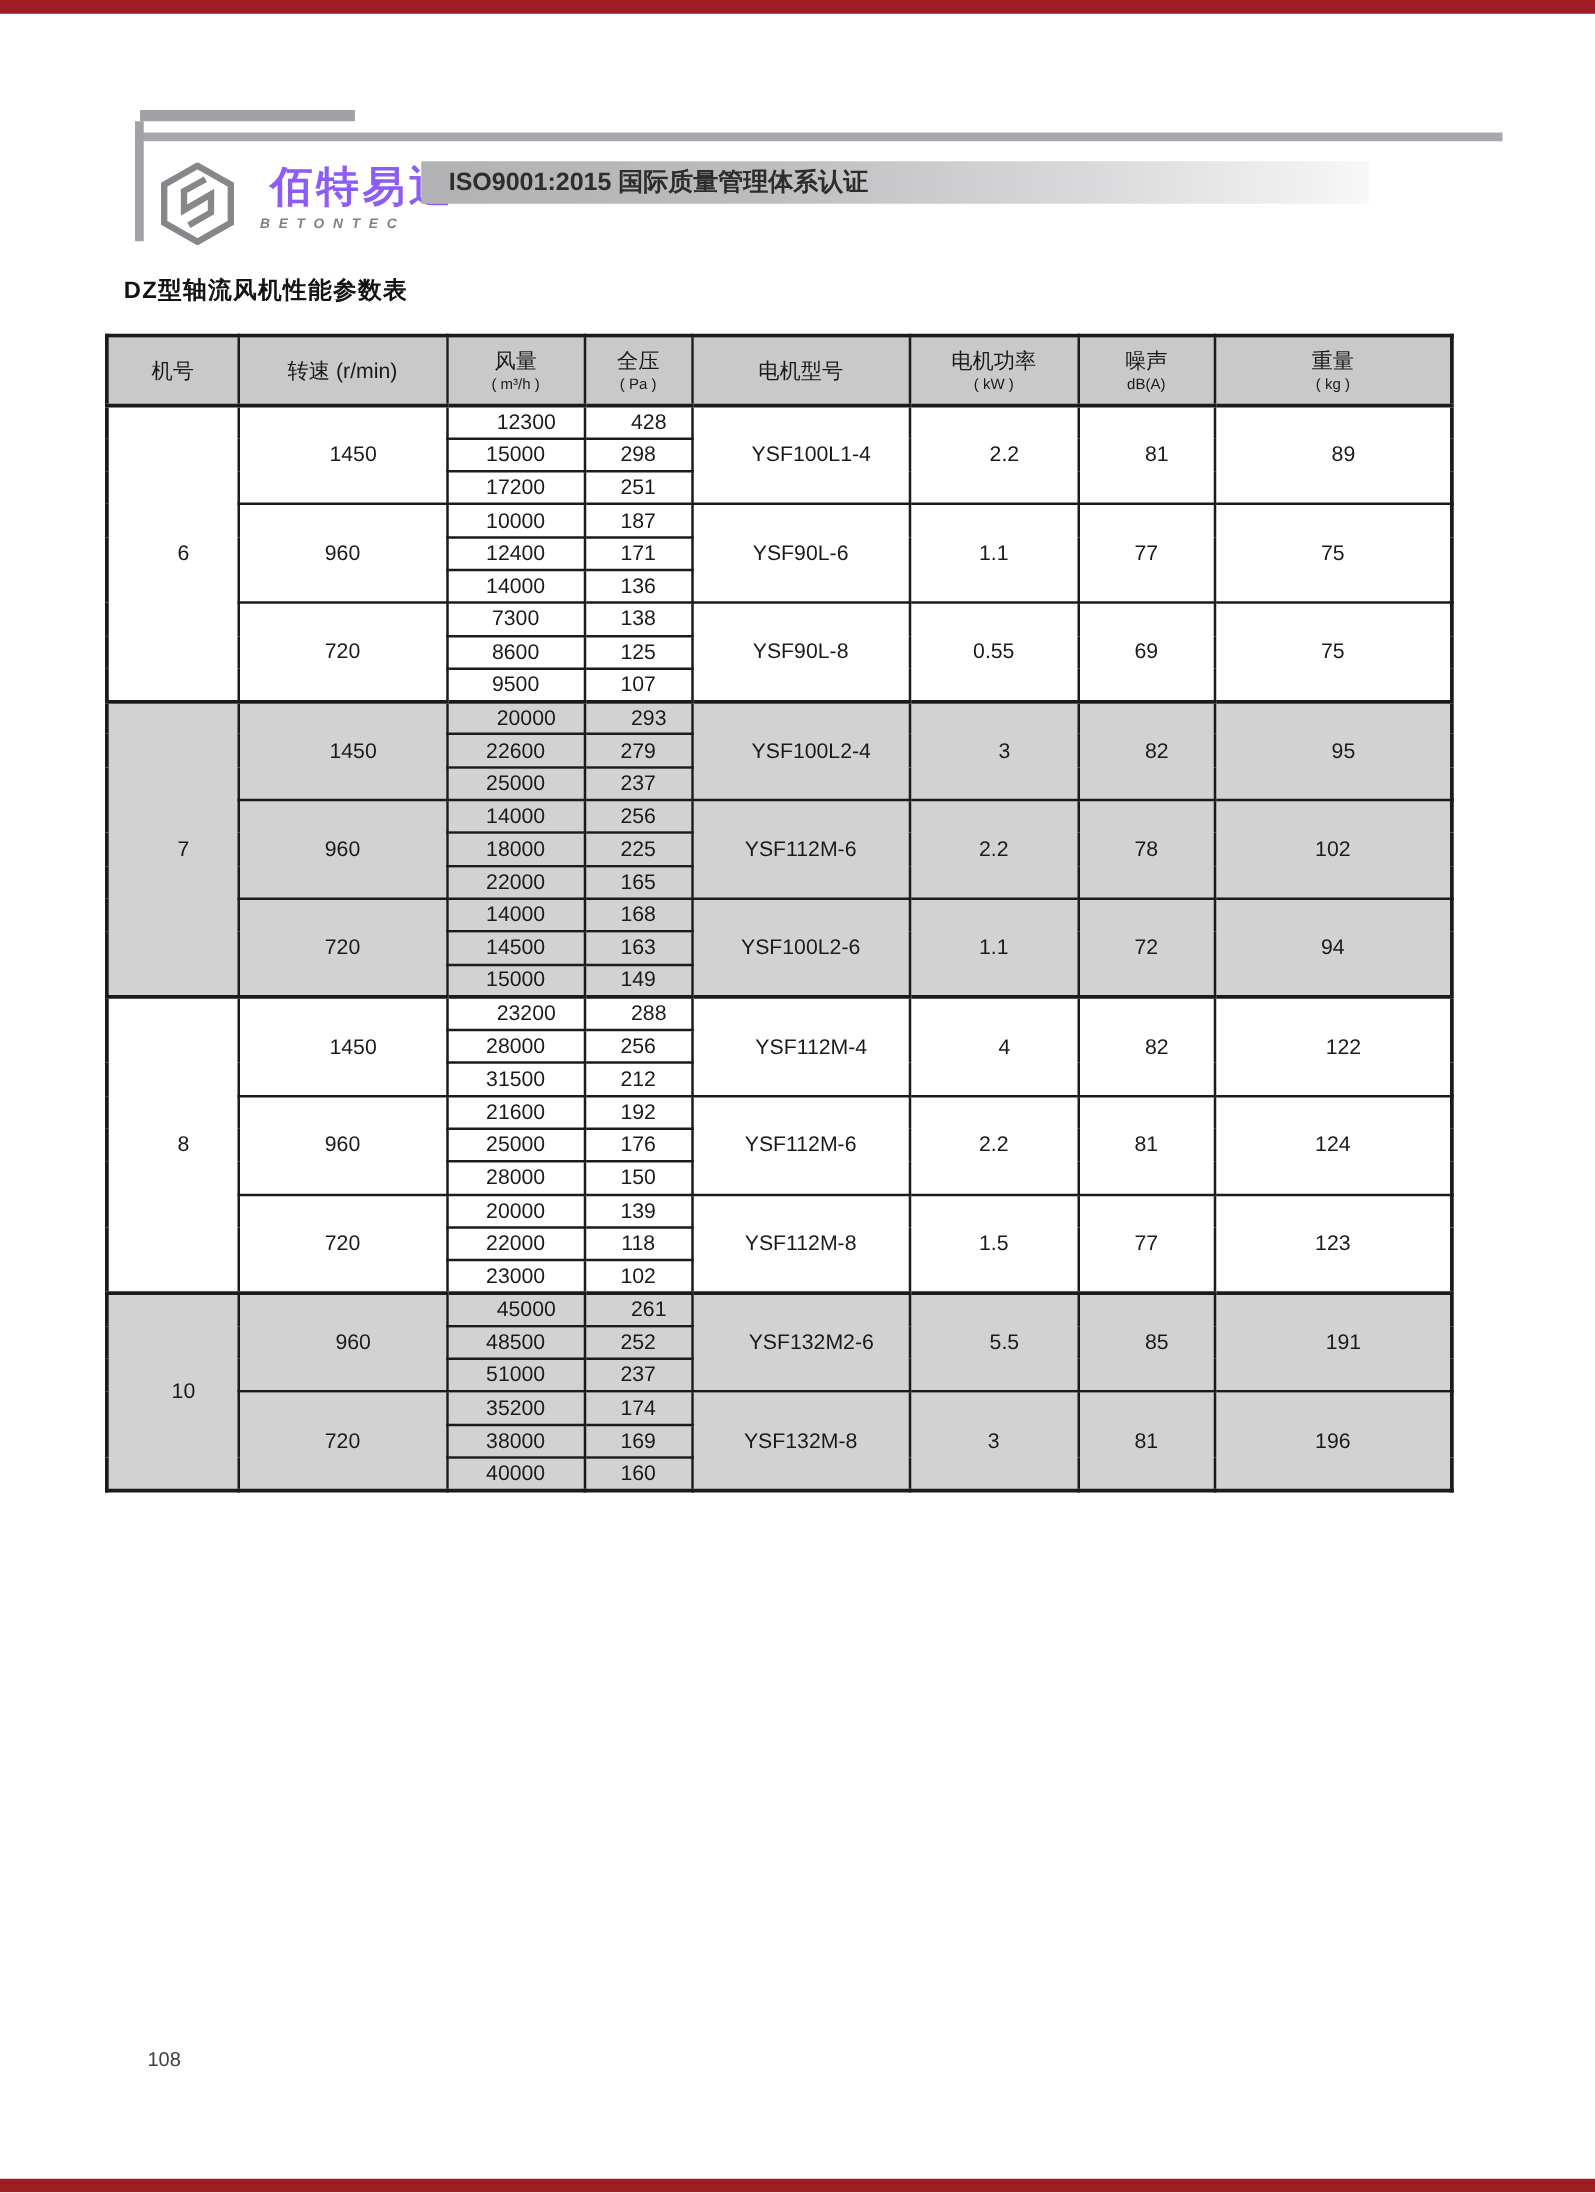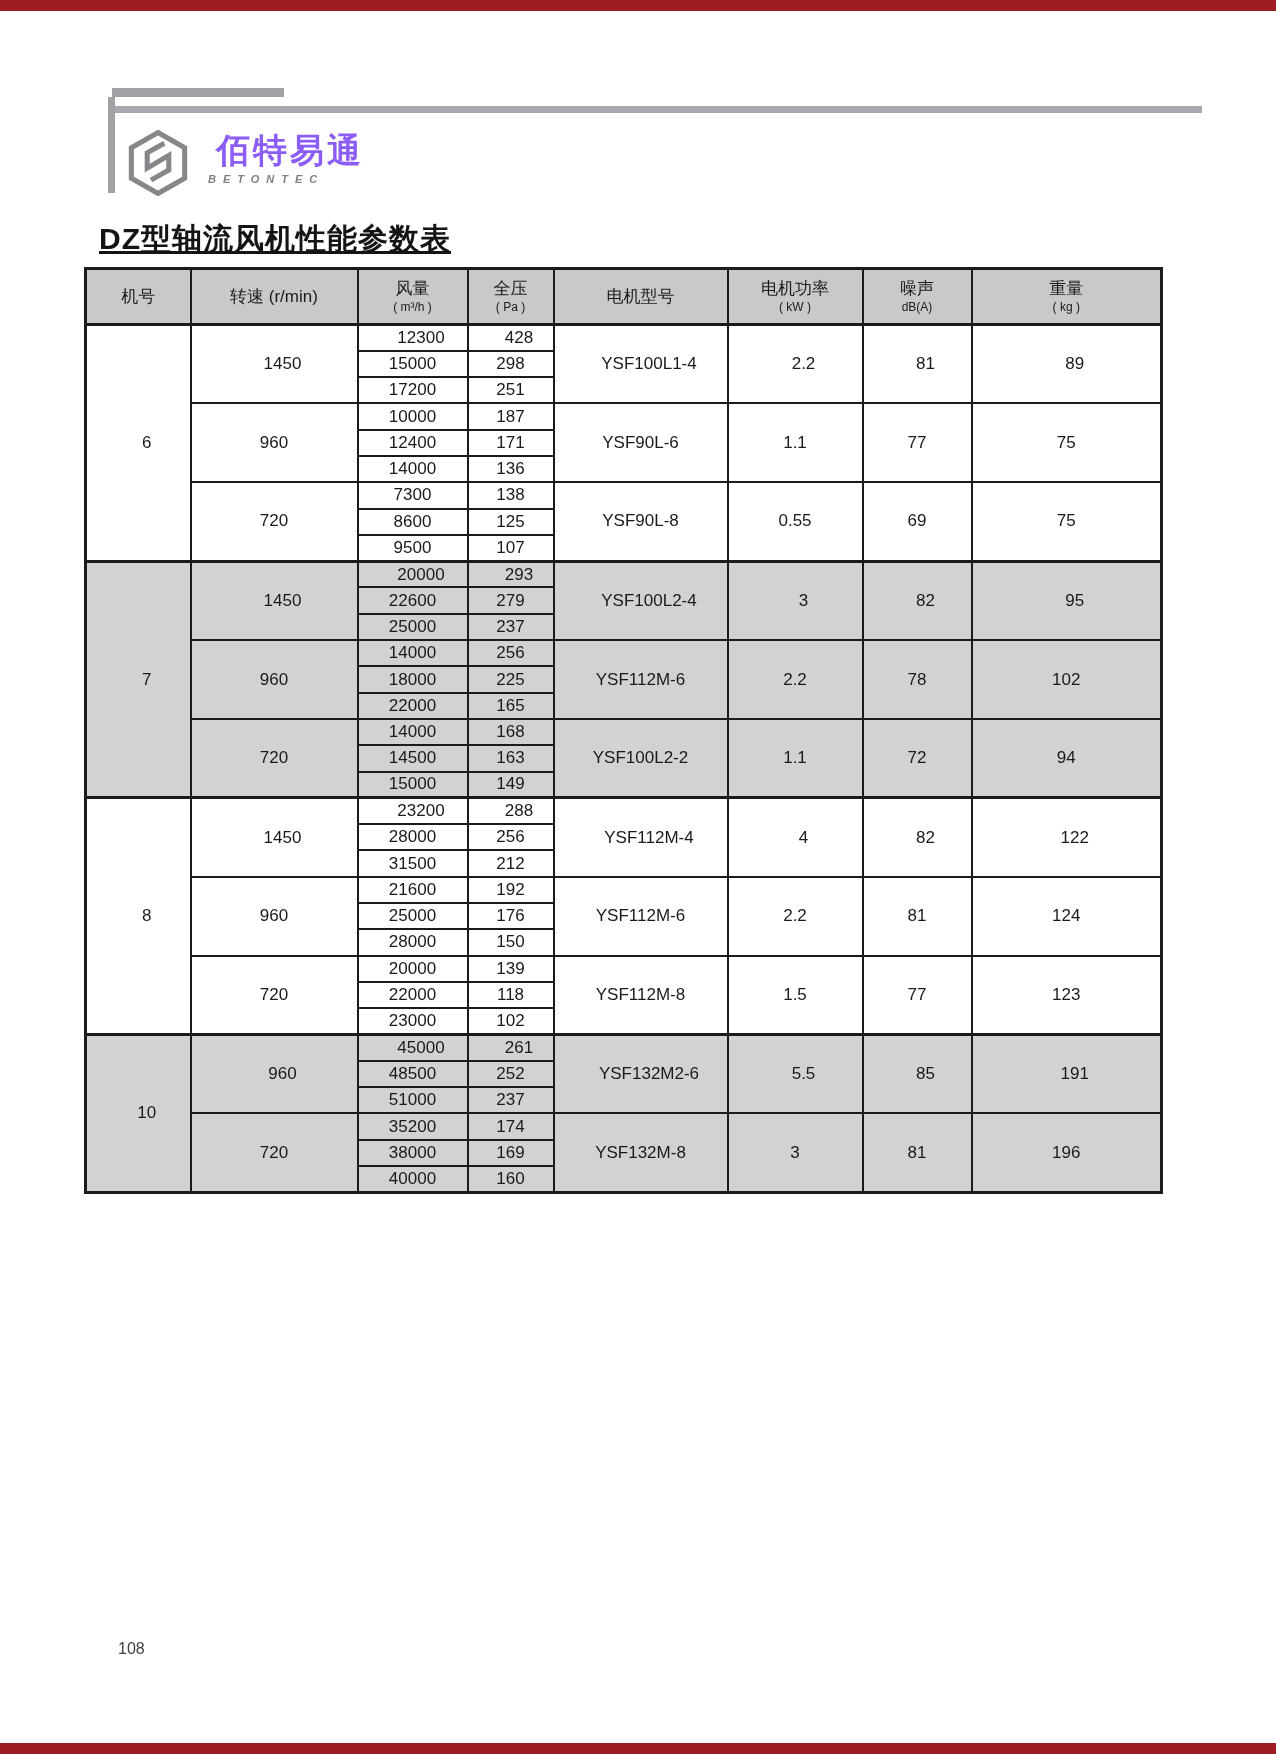--- a/index.html
+++ b/index.html
@@ -20,21 +20,21 @@
   .logo-cn{font-size:34px;font-weight:700;color:#8b5cf6;letter-spacing:3px;line-height:1.1;margin-left:12px;}
   .logo-en{font-size:11px;font-weight:700;color:#818185;letter-spacing:7px;margin-top:4px;padding-left:4px;font-style:italic;}
   .iso-badge{
     position:absolute;left:337px;top:129px;width:758px;height:34px;line-height:34px;
     padding-left:22px;box-sizing:border-box;
     font-size:20px;font-weight:700;color:#2d2d2d;
     background:linear-gradient(90deg,#b2b2b4 0%,#bcbcbe 35%,#d9d9db 70%,#f2f2f3 95%,#f8f8f8 100%);
   }
   .doc-title{
     position:absolute;left:99px;top:219px;margin:0;
-    font-size:30px;font-weight:700;color:#141414;letter-spacing:1px;text-decoration:underline;
+    font-size:19px;font-weight:700;color:#141414;letter-spacing:1px;
   }
   .spec-table{
     position:absolute;left:84px;top:267px;width:1076px;
     border-collapse:collapse;table-layout:fixed;
     border:3px solid #1b1b1b;
   }
   .spec-table td{
     border:2px solid #1b1b1b;padding:0;text-align:center;vertical-align:middle;
     font-size:17px;color:#1a1a1a;overflow:hidden;
   }
@@ -62,20 +62,21 @@
     <svg class="logo-mark" viewBox="0 0 100 104" aria-hidden="true">
       <polygon points="50,4 92,28 92,76 50,100 8,76 8,28" fill="none" stroke="#87878b" stroke-width="8"></polygon>
       <path d="M60 21 L33 36 L33 60 L67 40 L67 63 L39 79" fill="none" stroke="#87878b" stroke-width="8"></path>
     </svg>
     <div class="logo-text">
       <div class="logo-cn">佰特易通</div>
       <div class="logo-en">BETONTEC</div>
     </div>
   </div>
 
+  <div class="iso-badge">ISO9001:2015 国际质量管理体系认证</div>
 
   <h1 class="doc-title">DZ型轴流风机性能参数表</h1>
 
   <table class="spec-table">
     <colgroup id="cols">
         <col style="width: 105px;">
         <col style="width: 167px;">
         <col style="width: 110px;">
         <col style="width: 86px;">
         <col style="width: 174px;">
@@ -201,21 +202,21 @@
           <td>225</td>
         </tr>
         <tr class="shade">
           <td>22000</td>
           <td>165</td>
         </tr>
         <tr class="shade">
           <td rowspan="3">720</td>
           <td>14000</td>
           <td>168</td>
-          <td rowspan="3">YSF100L2-2</td>
+          <td rowspan="3">YSF100L2-6</td>
           <td rowspan="3">1.1</td>
           <td rowspan="3">72</td>
           <td rowspan="3">94</td>
         </tr>
         <tr class="shade">
           <td>14500</td>
           <td>163</td>
         </tr>
         <tr class="shade">
           <td>15000</td>

